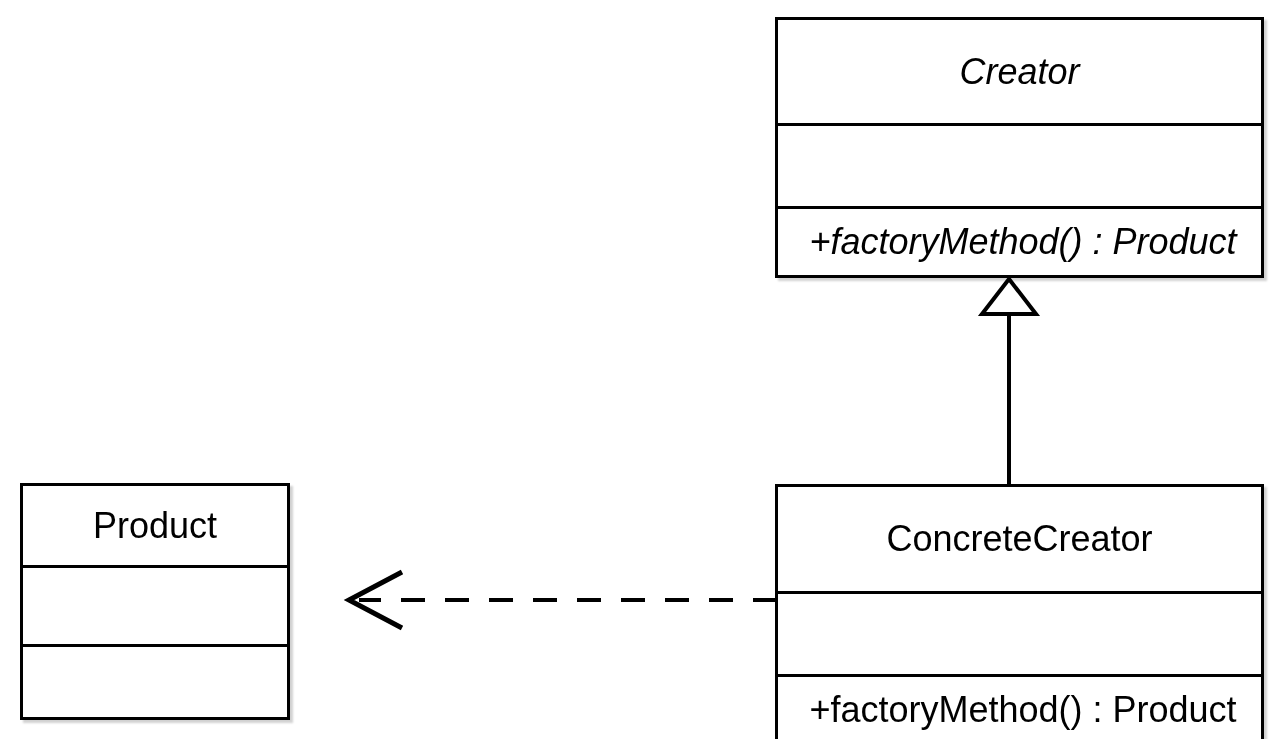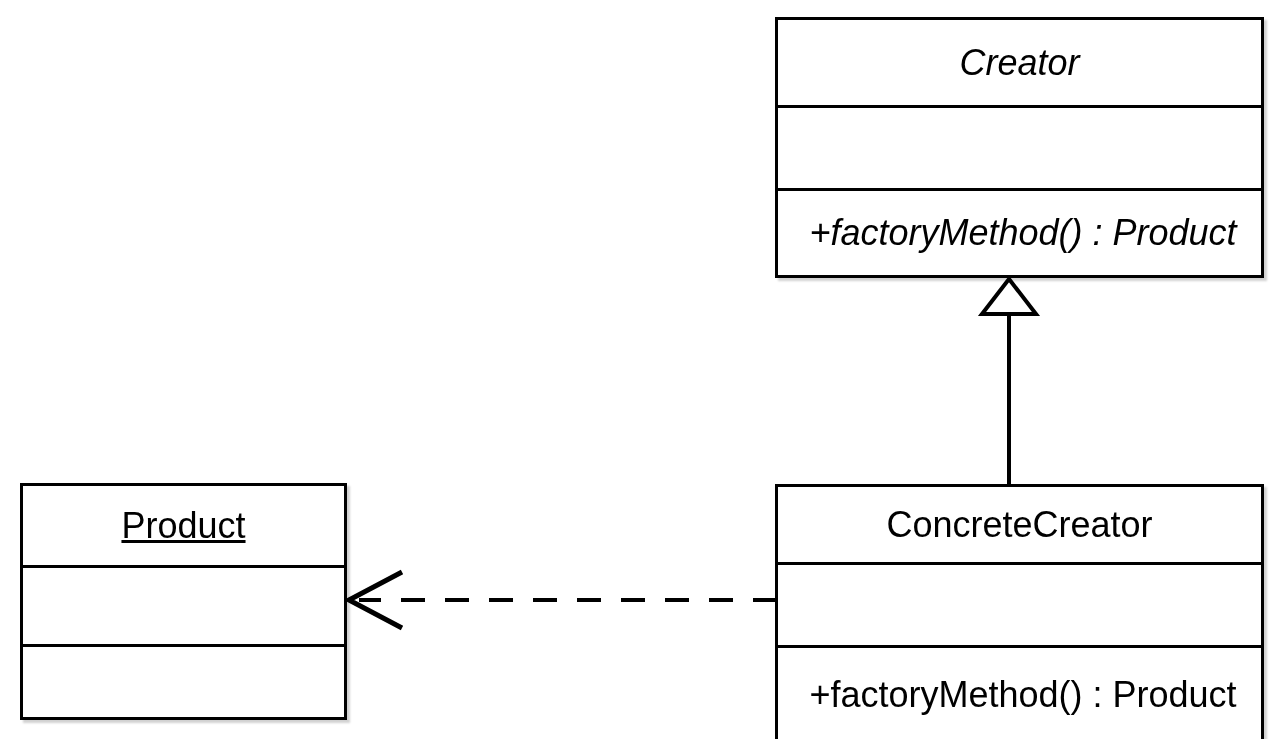--- a/index.html
+++ b/index.html
@@ -113,40 +113,40 @@
       <polygon class="gen-triangle" points="1009,279 1036,314 982,314"></polygon>
     </g>
 
     <g>
       <line class="dep-line" x1="777" y1="600" x2="359" y2="600"></line>
       <path class="dep-arrowhead" d="M 402,572 L 349,600 L 402,628"></path>
     </g>
   </svg>
 
   <div class="uml-class" style="left:775px; top:17px; width:489px; height:261px;">
-    <div class="compartment name-comp" style="height:85px;">
+    <div class="compartment name-comp" style="height:103px;">
       <span class="class-name abstract">Creator</span>
     </div>
     <div class="compartment members-comp" style="height:83px;"></div>
     <div class="compartment members-comp" style="flex:1 1 auto;">
       <span class="member abstract">+factoryMethod() : Product</span>
     </div>
   </div>
 
   <div class="uml-class" style="left:775px; top:484px; width:489px; height:261px;">
-    <div class="compartment name-comp" style="height:75px;">
+    <div class="compartment name-comp" style="height:104px;">
       <span class="class-name concrete">ConcreteCreator</span>
     </div>
     <div class="compartment members-comp" style="height:83px;"></div>
     <div class="compartment members-comp" style="flex:1 1 auto;">
       <span class="member concrete">+factoryMethod() : Product</span>
     </div>
   </div>
 
-  <div class="uml-class" style="left:20px; top:483px; width:327px; height:237px;text-decoration:underline;">
+  <div class="uml-class" style="left:20px; top:483px; width:270px; height:237px;">
     <div class="compartment name-comp" style="height:79px;">
       <span class="class-name concrete">Product</span>
     </div>
     <div class="compartment members-comp" style="height:79px;"></div>
     <div class="compartment members-comp" style="flex:1 1 auto;"></div>
   </div>
 
 </div>
 
 </body></html>

